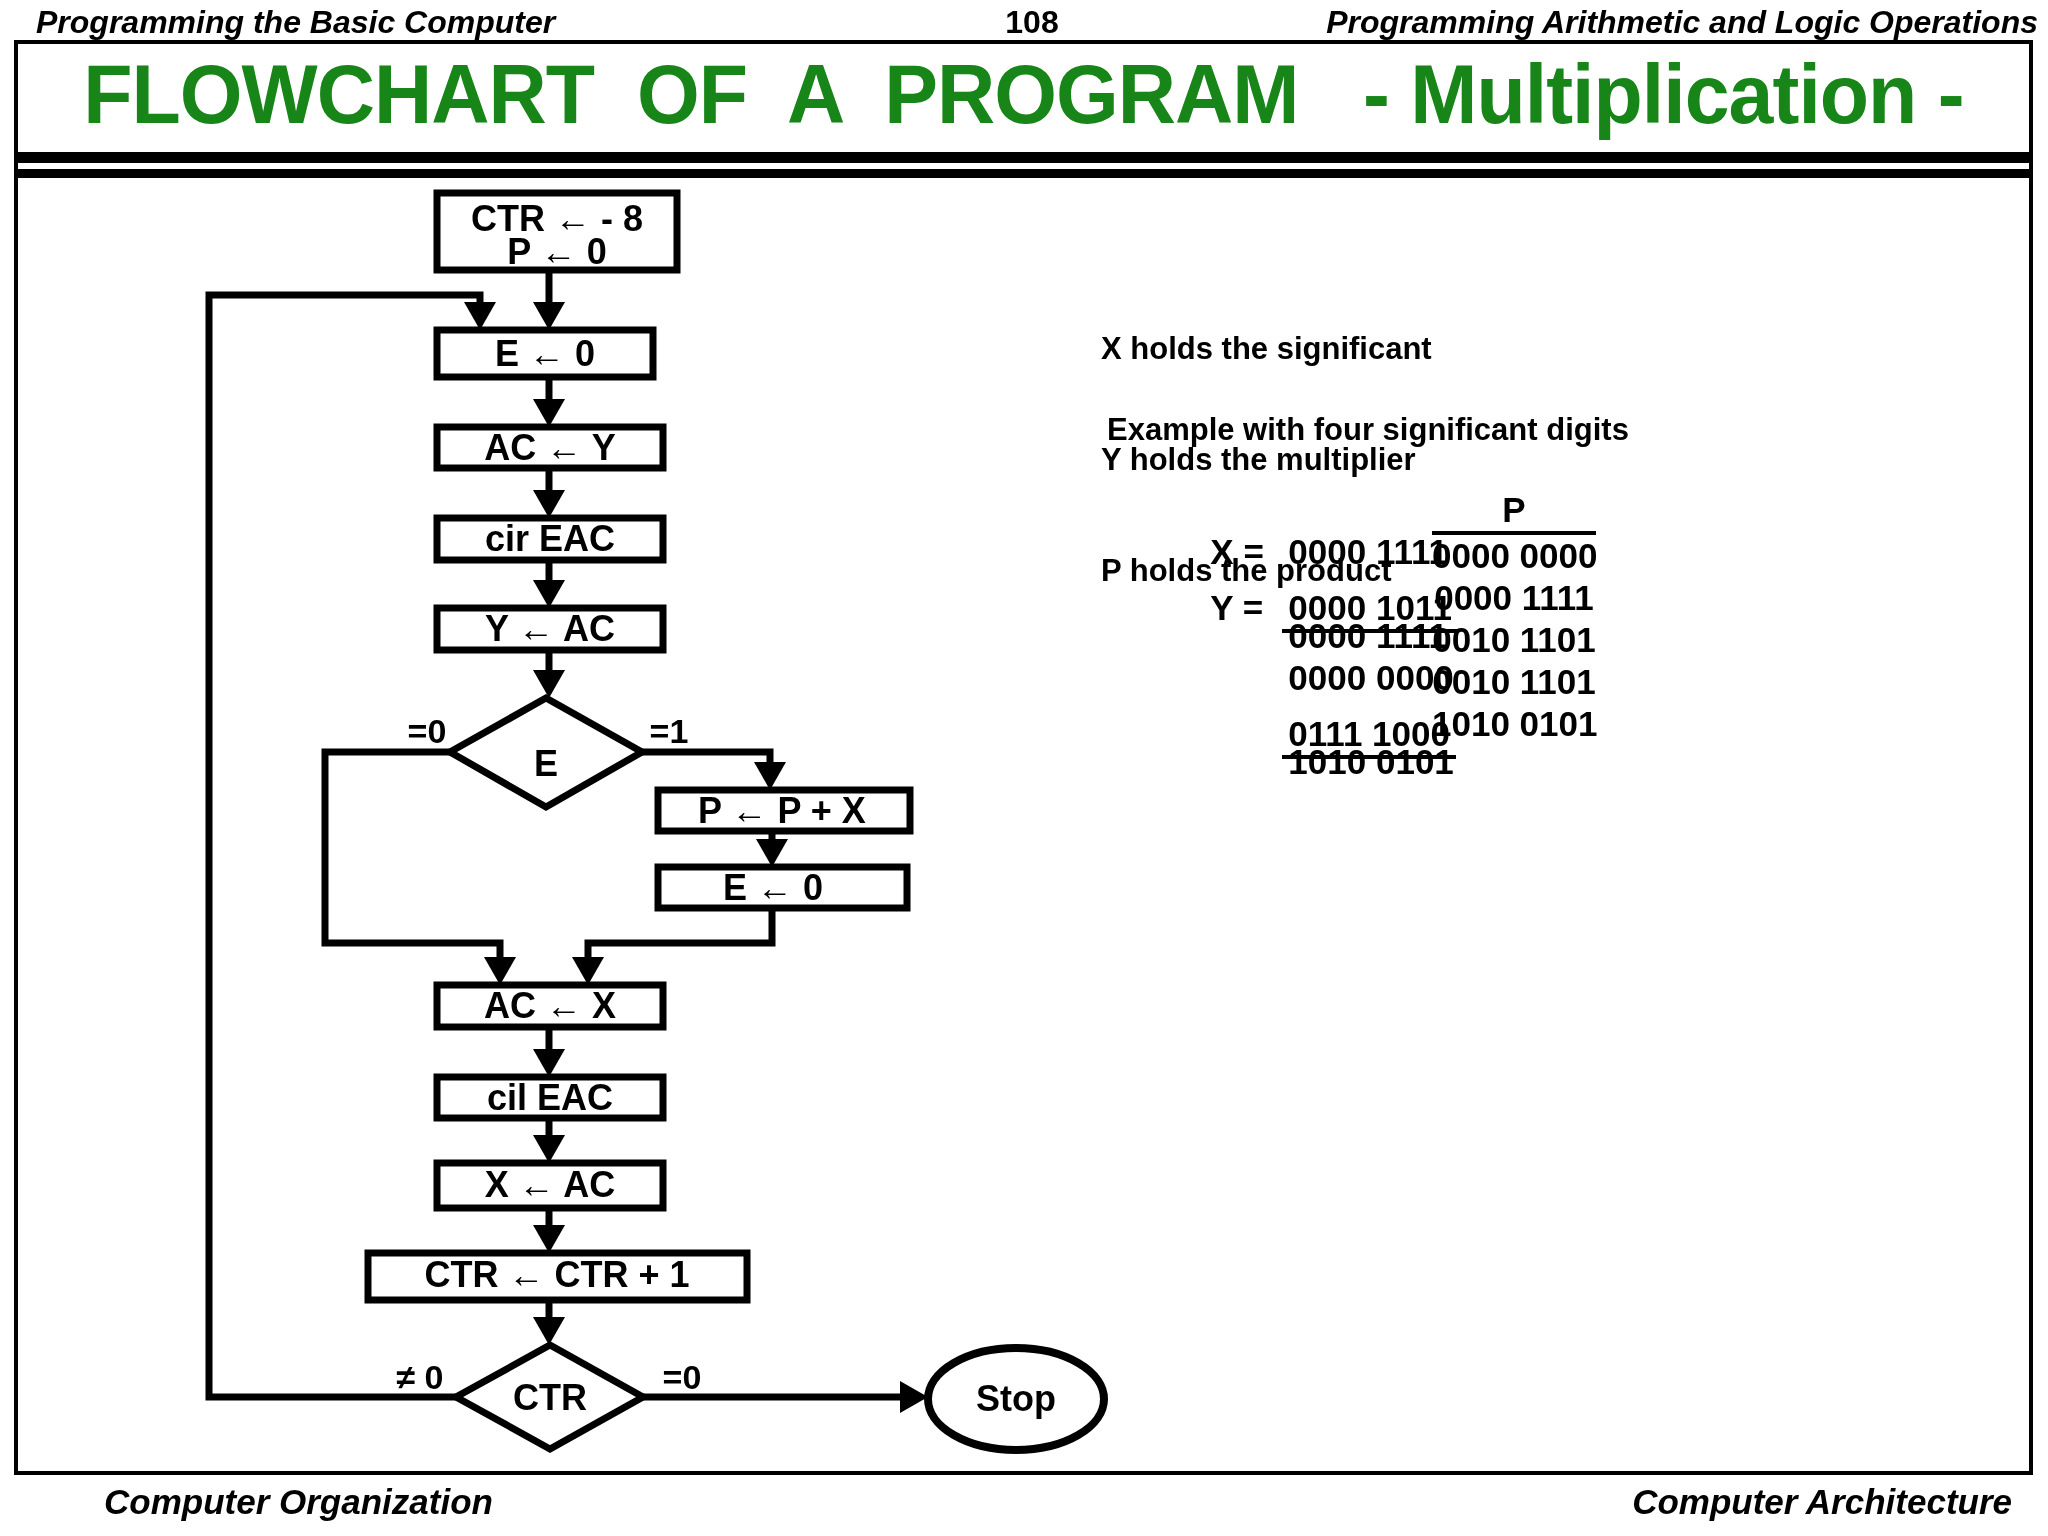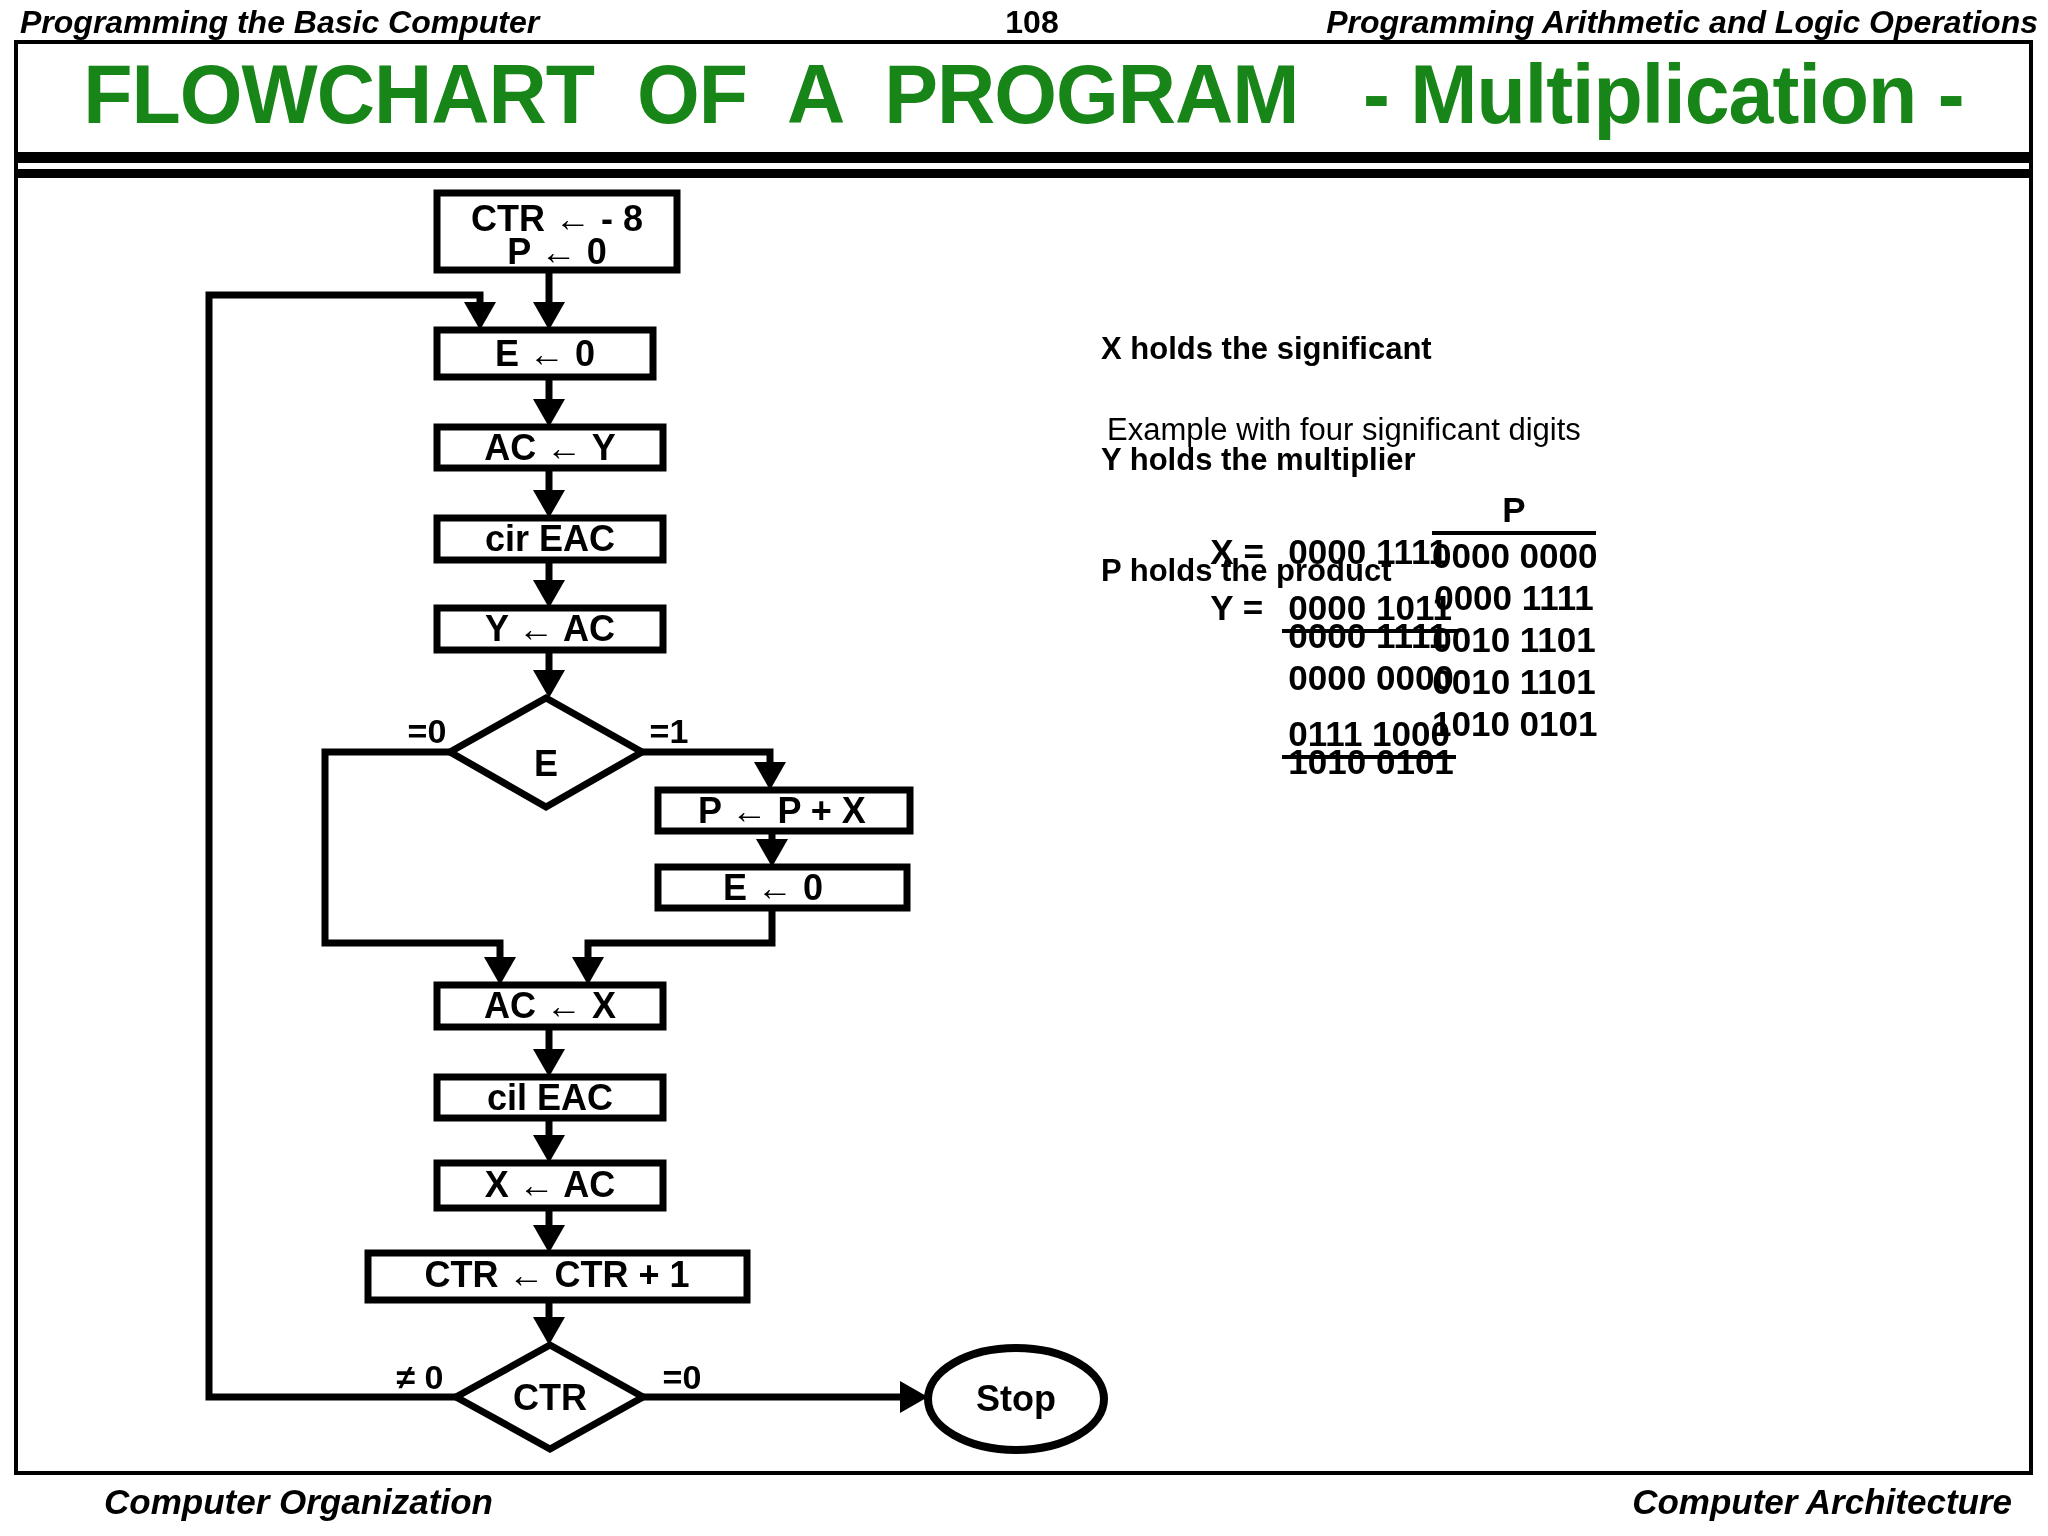--- a/index.html
+++ b/index.html
@@ -4,21 +4,21 @@
 <style>
   html,body { margin:0; padding:0; background:#ffffff; }
   .page {
     position:relative; width:2048px; height:1536px; background:#ffffff;
     font-family:"Liberation Sans", sans-serif; color:#000; overflow:hidden;
   }
   
   .hdr-left, .hdr-right, .ftr-left, .ftr-right {
     position:absolute; font-weight:bold; font-style:italic; white-space:pre;
   }
-  .hdr-left  { left:20px;  top:4px;  font-size:32px; }
+  .hdr-left  { left:36px;  top:4px;  font-size:32px; }
   .hdr-right { right:10px; top:4px;  font-size:32px; }
   .hdr-page  { position:absolute; left:50%; transform:translateX(-50%); top:4px;
                font-size:32px; font-weight:bold; white-space:pre;margin-left:8px; }
   .ftr-left  { left:64px;  top:1482px; font-size:35px;margin-left:40px; }
   .ftr-right { right:36px; top:1482px; font-size:35px; }
   
   .frame {
     position:absolute; left:14px; top:40px; width:2019px; height:1435px;
     border:4px solid #000; box-sizing:border-box; background:#fff;
   }
@@ -39,21 +39,21 @@
   .fc polygon.ah { fill:#000; stroke:none; }
   .fc text {
     font-family:"Liberation Sans", sans-serif; font-weight:bold;
     font-size:36px; fill:#000; text-anchor:middle; white-space:pre;
   }
   .fc text.branch { font-size:34px; }
   
   .notes { position:absolute; left:1101px; top:256px; font-size:31px;
            font-weight:bold; line-height:37px; white-space:pre; }
   .ex-caption { position:absolute; left:1107px; top:412px; font-size:31px;
-                font-weight:normal; white-space:pre; }
+                font-weight:bold; white-space:pre; }
   
   .ex-left { position:absolute; left:1152px; top:489px; }
   .ex-row { height:42px; line-height:42px; font-size:35px; font-weight:bold; white-space:pre; }
   .ex-lab { display:inline-block; width:78px; }
   .ex-val { display:inline-block; }
   .ex-val.u { border-bottom:4px solid #000; padding:0 6px; margin:14px -6px; }
   .ex-right { position:absolute; left:1432px; top:489px; width:164px; text-align:center; }
   .ex-p { height:42px; line-height:42px; font-size:35px; font-weight:bold;
           border-bottom:4px solid #000; }
   .ex-prow { height:42px; line-height:42px; font-size:35px; font-weight:bold; white-space:pre; }

